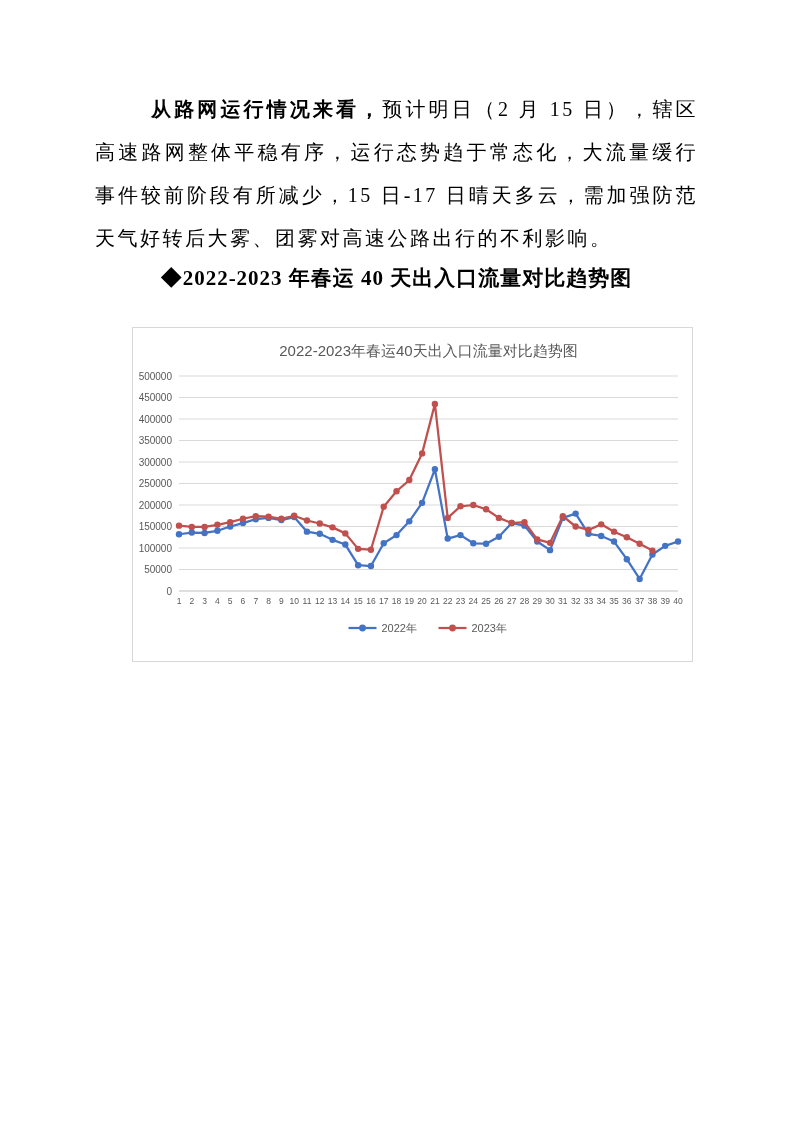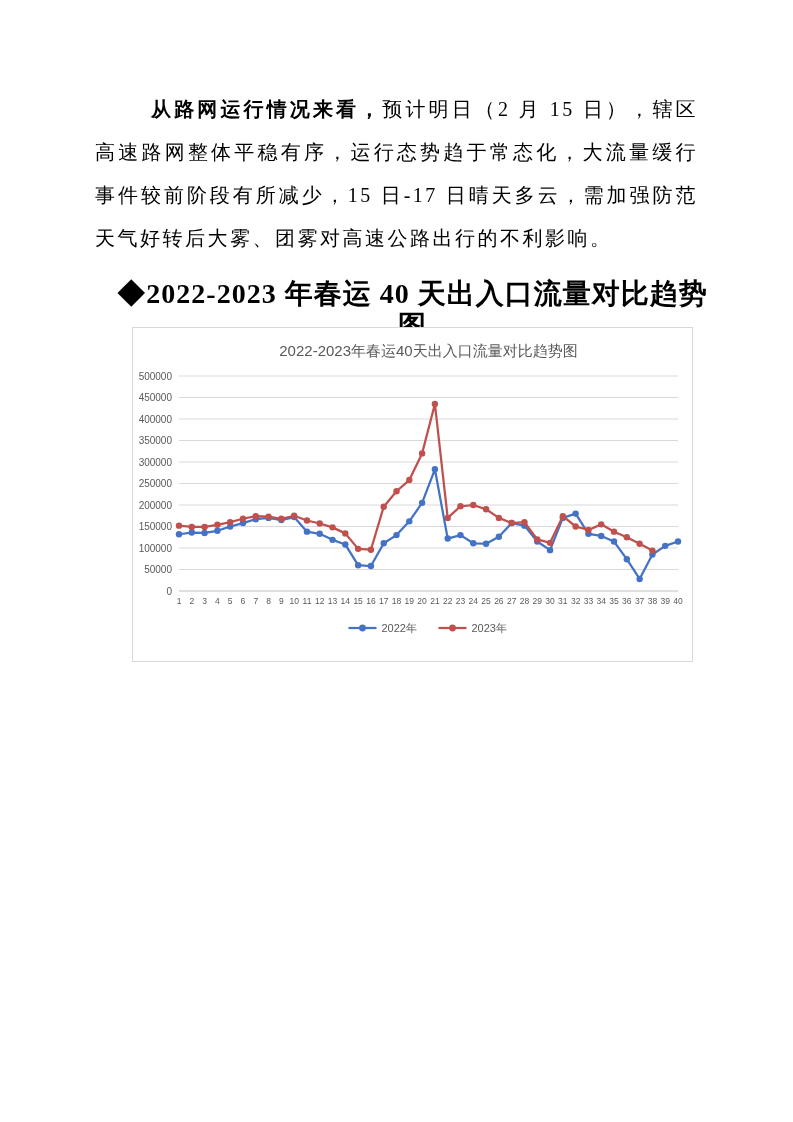--- a/index.html
+++ b/index.html
@@ -19,22 +19,22 @@
     line-height:43px;
     color:#000000;
     text-align:justify;
     text-indent:56px;
     letter-spacing:2.5px;
   }
   .para b{font-weight:bold;}
   .heading{
     position:absolute;
     left:95px;top:262px;width:603px;
-    margin:16px;
-    font-size:28px;
+    margin:0;
+    font-size:21px;
     font-weight:bold;
     color:#000000;
     text-align:center;
     letter-spacing:1px;
     line-height:32px;
   }
   .chart-figure{
     position:absolute;
     left:120px;top:315px;
     width:561px;height:335px;

